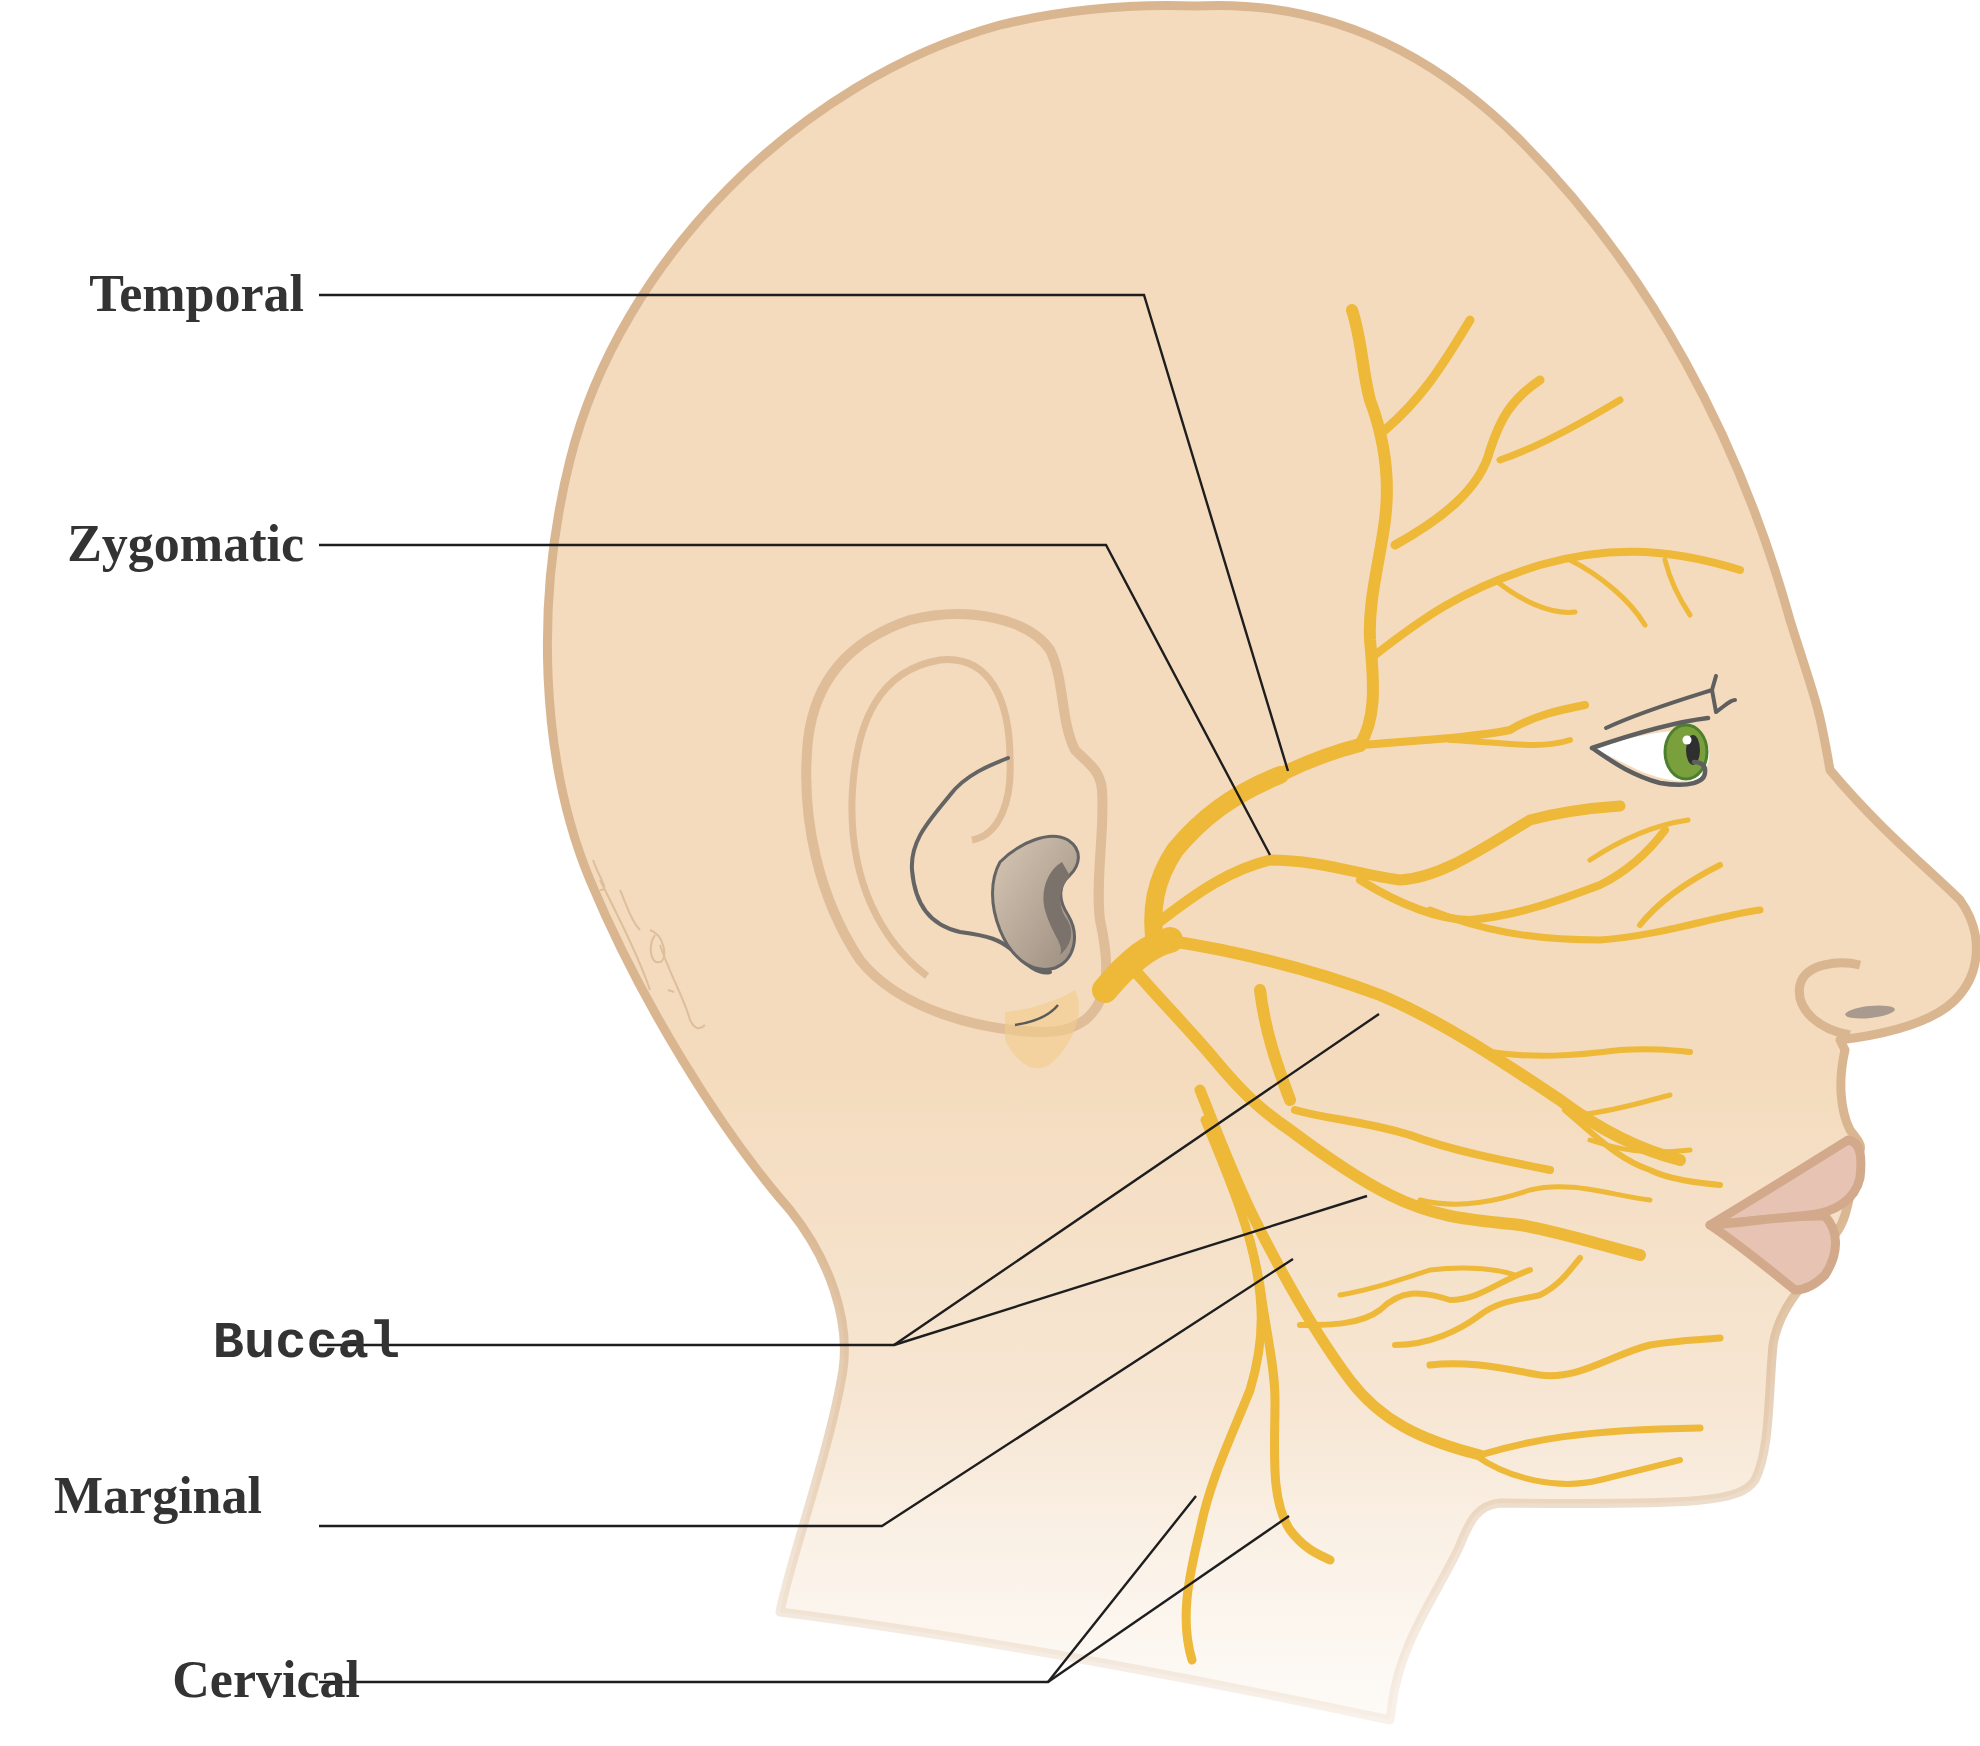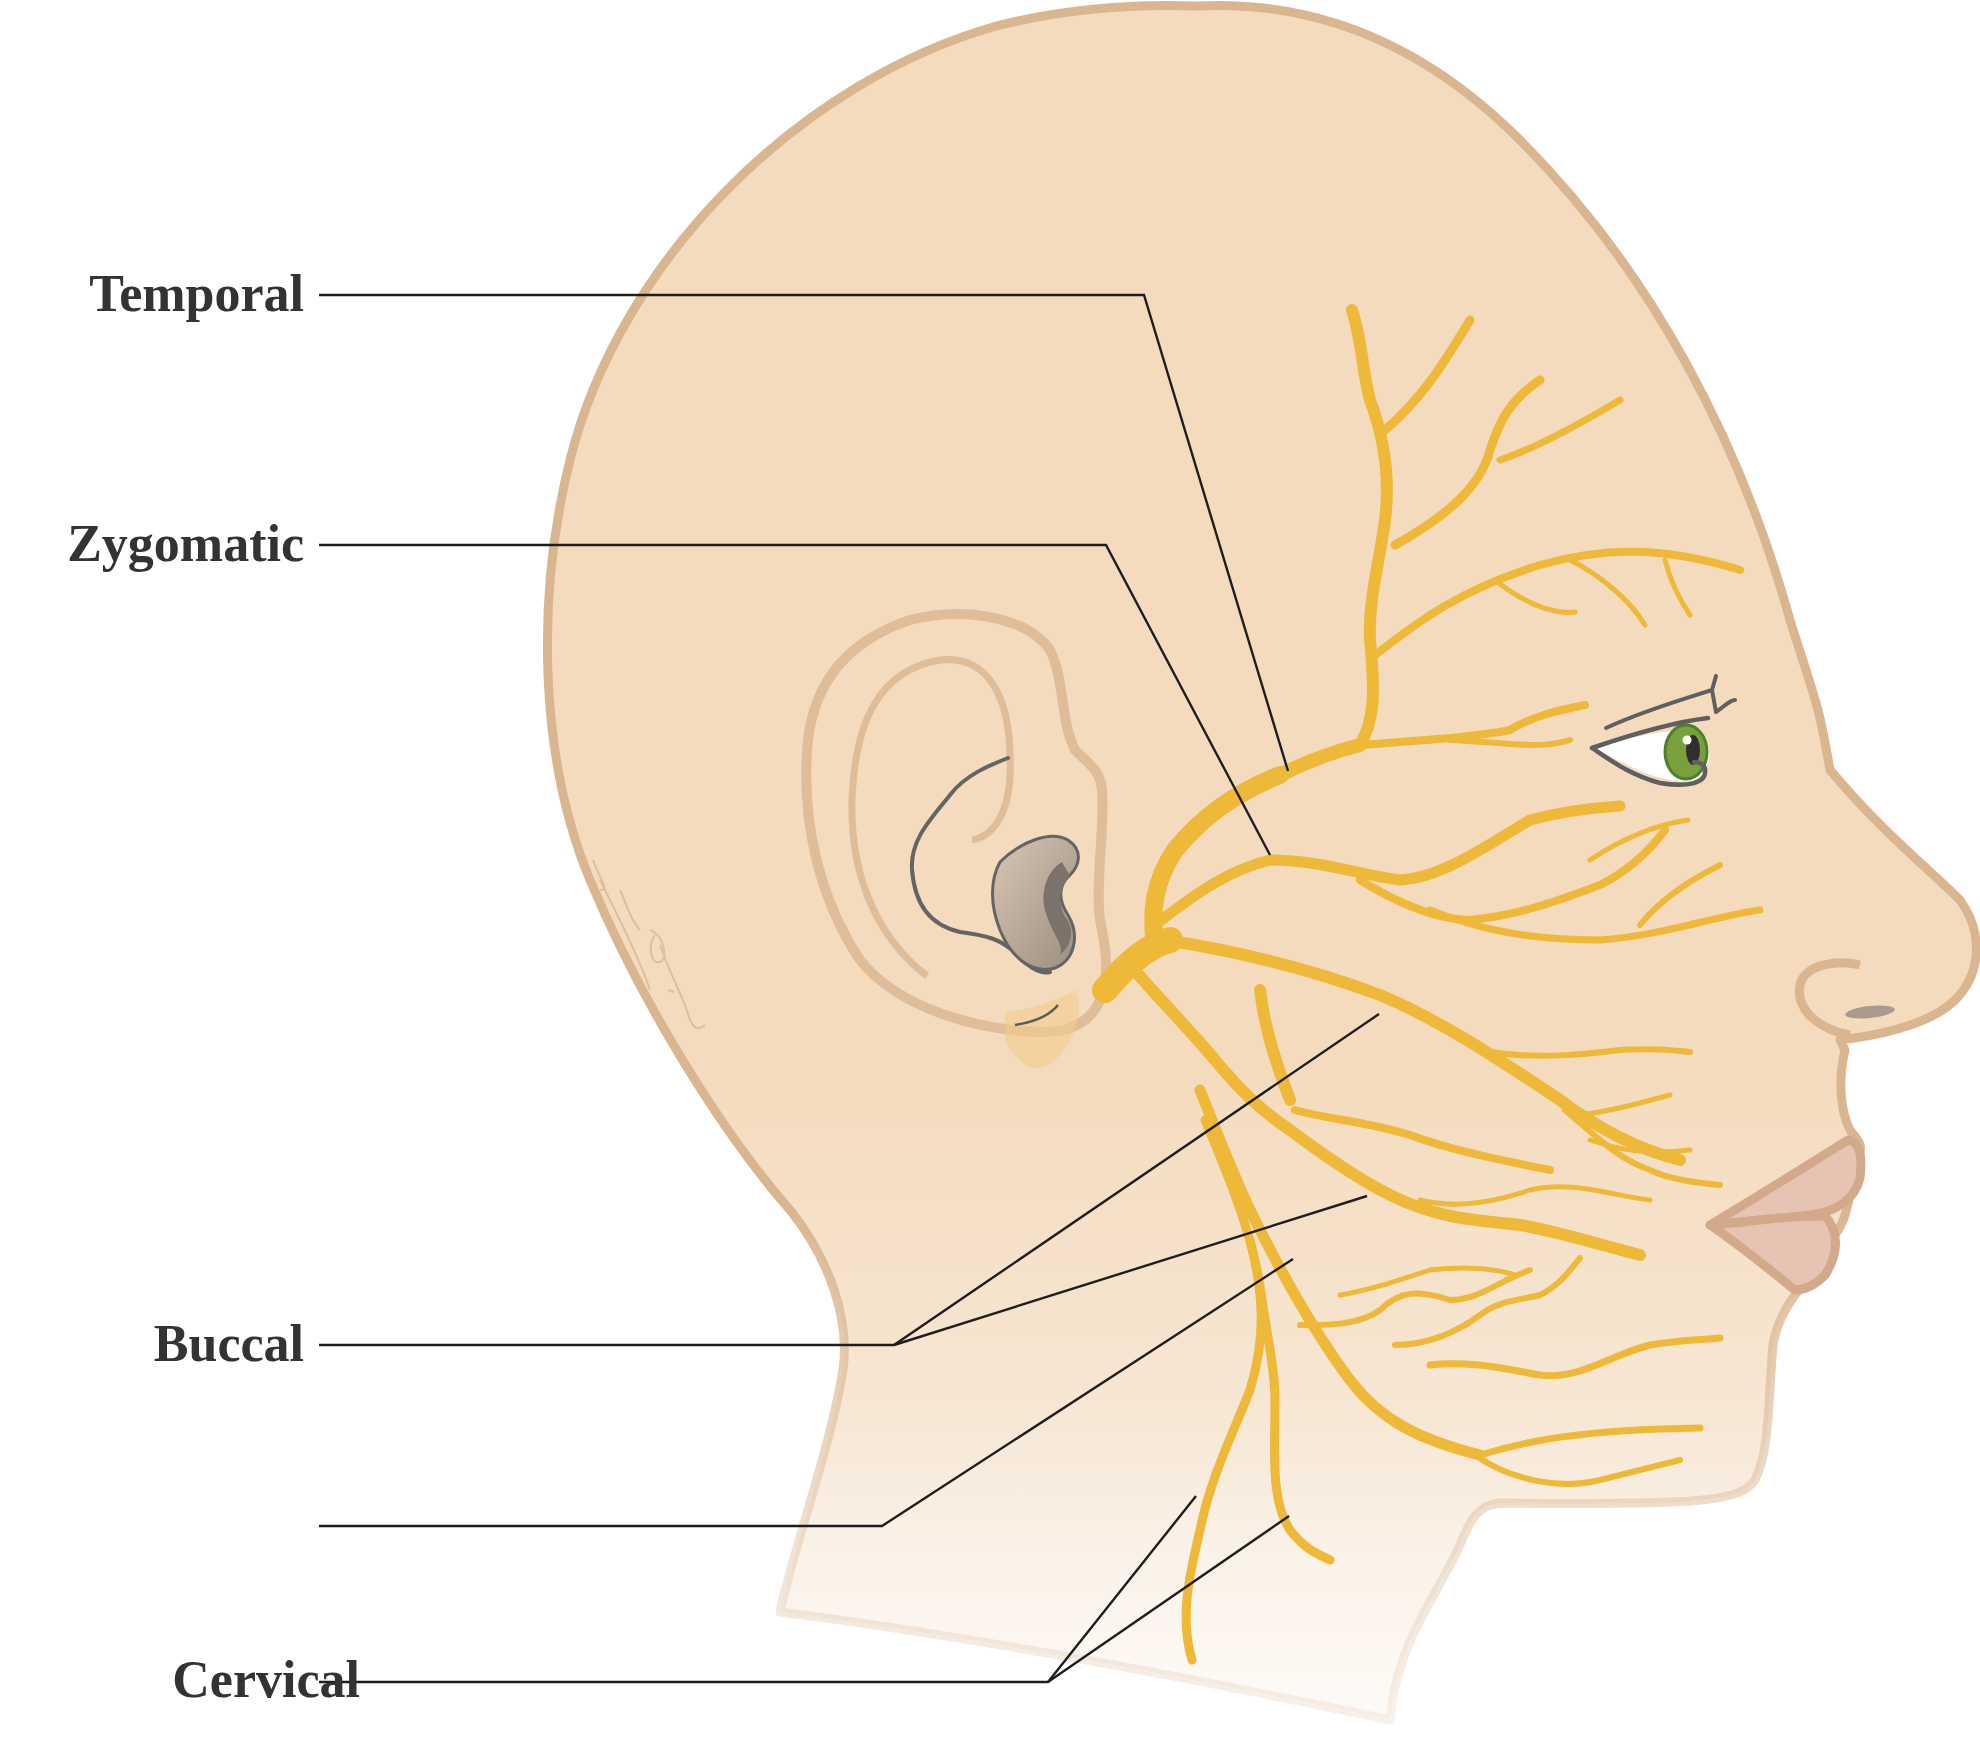--- a/index.html
+++ b/index.html
@@ -163,16 +163,17 @@
     <polyline points="319,1345 894,1345 1379,1014"></polyline>
     <polyline points="894,1345 1367,1196"></polyline>
     <polyline points="319,1526 882,1526 1293,1259"></polyline>
     <polyline points="319,1682 1048,1682 1196,1496"></polyline>
     <polyline points="1048,1682 1289,1516"></polyline>
   </g>
 </svg>
 
 <div class="label" style="right: 1676px; top: 266px;">Temporal</div>
 <div class="label" style="right: 1676px; top: 516px; margin-left: 16px;">Zygomatic</div>
-<div class="label" style="right: 1676px; top: 1316px;">Buccal</div>
+<div class="label" style="right: 1580px; top: 1316px; font-family: Liberation Mono, monospace;">Buccal</div>
 <div class="label label-block" style="left: 0px; width: 310px; top: 1468px;">
+  <div style="padding-left: 6px;">Marginal</div>
 </div>
 <div class="label" style="right: 1620px; top: 1652px;">Cervical</div>
 
 </body></html>

